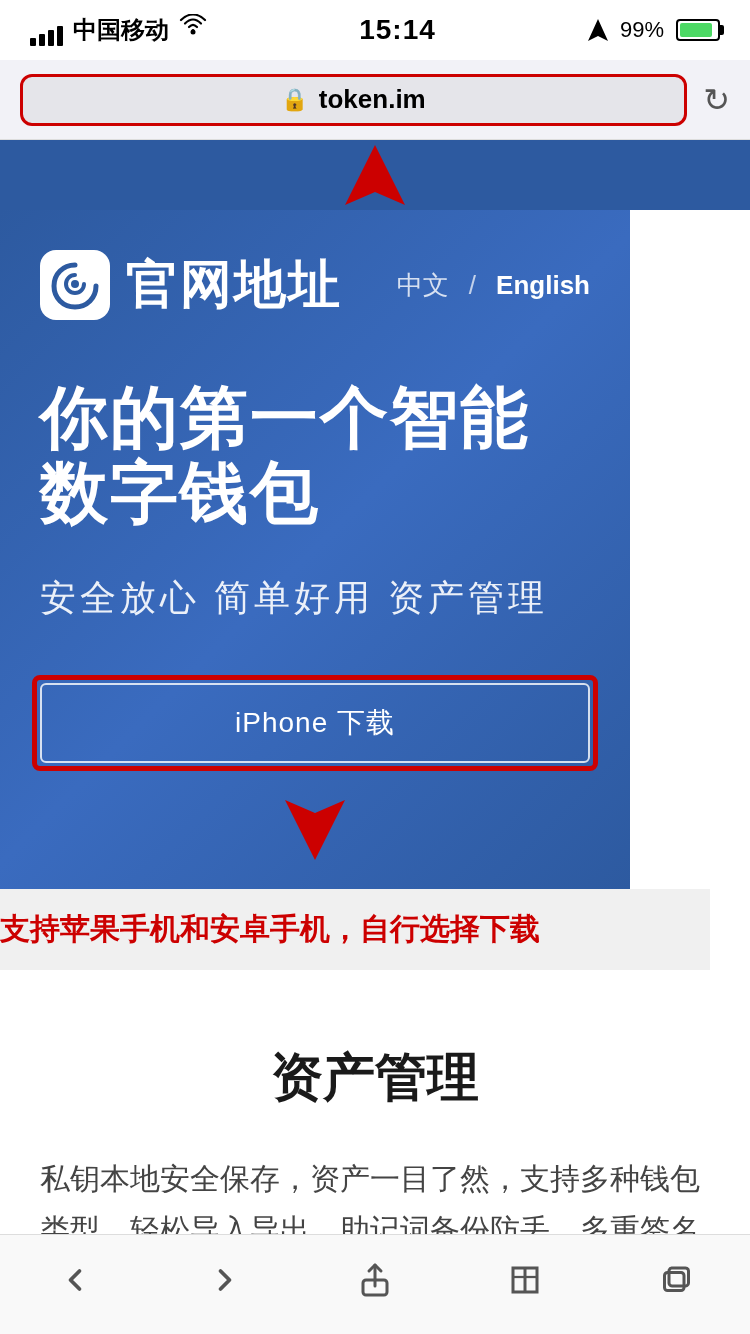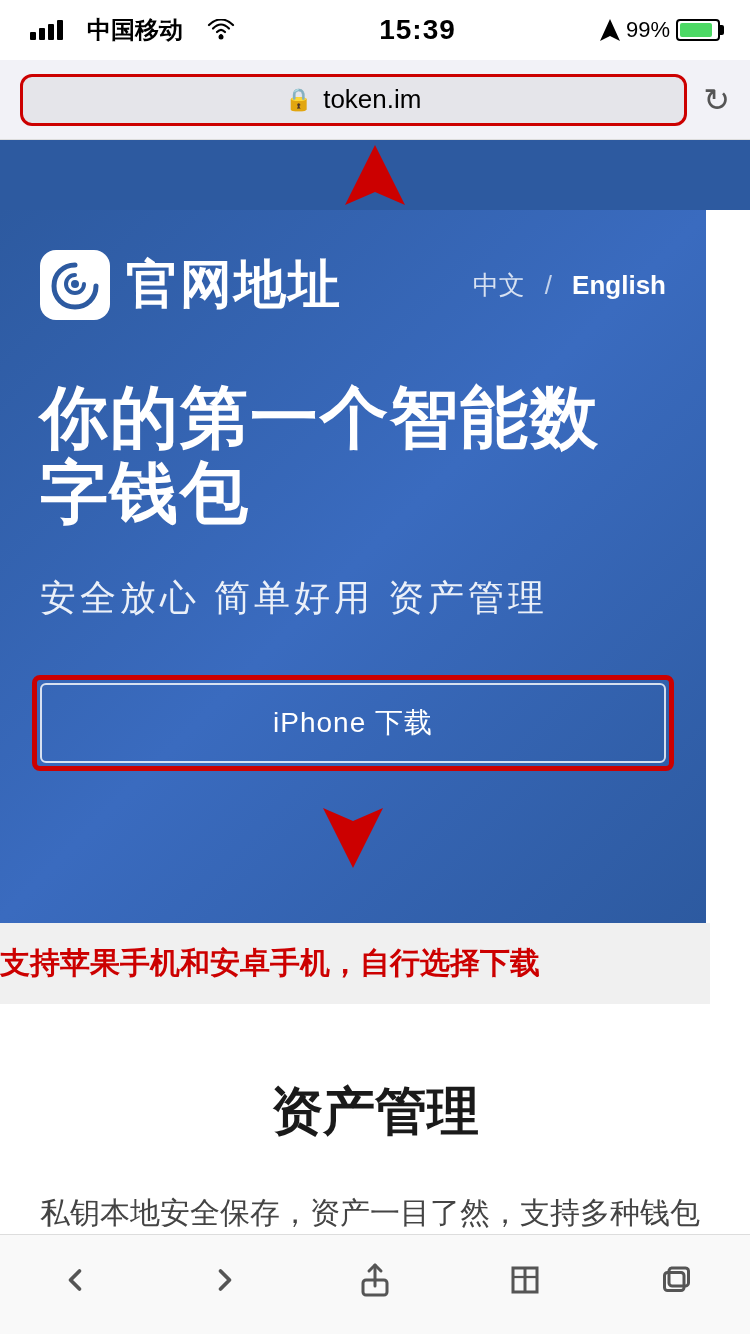--- a/index.html
+++ b/index.html
@@ -17,22 +17,21 @@
       width: 750px;
       height: 60px;
       background: #fff;
       display: flex;
       align-items: center;
       justify-content: space-between;
       padding: 0 30px;
     }
     .status-left {
       display: flex;
-      align-items: center;
-      gap: 24px;
+      gap: 10px;
       font-size: 24px;
       font-weight: 600;
     }
     .signal-bars {
       display: flex;
       align-items: flex-end;
       gap: 3px;
     }
     .signal-bars span {
       background: #000;
@@ -40,21 +39,21 @@
       border-radius: 1px;
     }
     .status-center {
       font-size: 28px;
       font-weight: 600;
       letter-spacing: 1px;
     }
     .status-right {
       display: flex;
       align-items: center;
-      gap: 6px;
+      gap: 12px;
       font-size: 22px;
     }
     .battery-icon {
       width: 44px;
       height: 22px;
       border: 2px solid #000;
       border-radius: 4px;
       position: relative;
       display: flex;
       align-items: center;
@@ -100,34 +99,34 @@
       gap: 10px;
       border: 3px solid #cc0000;
     }
     .lock-icon {
       font-size: 22px;
       color: #555;
     }
     .address-text {
       font-size: 26px;
       color: #000;
-      font-weight: 400;
+      font-weight: 700;
     }
     .reload-btn {
       font-size: 32px;
       color: #555;
       cursor: pointer;
     }
 
     
     .main-hero {
       background: #2d5aa0;
       background: linear-gradient(135deg, #2d5aa0 0%, #3a6bbf 50%, #2d5aa0 100%);
-      width: 706px;
-      padding: 40px 40px 60px 40px;
+      width: 630px;
+      padding: 40px 40px 34px 40px;
       position: relative;
     }
 
     
     .hero-header {
       display: flex;
       align-items: center;
       justify-content: space-between;
       margin-bottom: 60px;
     }
@@ -182,21 +181,21 @@
       font-size: 36px;
       color: rgba(255,255,255,0.9);
       margin-bottom: 60px;
       letter-spacing: 4px;
     }
 
     
     .download-buttons {
       display: flex;
       gap: 16px;
-      margin-bottom: 40px;
+      margin-bottom: 32px;
       position: relative;
     }
     .download-btn {
       flex: 1;
       height: 80px;
       border: 2px solid rgba(255,255,255,0.8);
       background: transparent;
       color: #fff;
       font-size: 28px;
       border-radius: 6px;
@@ -298,21 +297,21 @@
     <span>中国移动</span>
 
     <svg width="28" height="22" viewBox="0 0 28 22" fill="none" xmlns="http://www.w3.org/2000/svg">
       <path d="M14 16.5 C14 16.5 14 16.5 14 16.5" stroke="#000" stroke-width="3" stroke-linecap="round"></path>
       <path d="M10 13 C11.5 11.5 12.7 10.8 14 10.8 C15.3 10.8 16.5 11.5 18 13" stroke="#000" stroke-width="2.2" stroke-linecap="round" fill="none"></path>
       <path d="M6 9.5 C8.5 7 11.1 5.5 14 5.5 C16.9 5.5 19.5 7 22 9.5" stroke="#000" stroke-width="2.2" stroke-linecap="round" fill="none"></path>
       <path d="M2 6 C5.5 2.5 9.5 0.5 14 0.5 C18.5 0.5 22.5 2.5 26 6" stroke="#000" stroke-width="2.2" stroke-linecap="round" fill="none"></path>
       <circle cx="14" cy="18" r="2.5" fill="#000"></circle>
     </svg>
   </div>
-  <div class="status-center">15:39</div>
+  <div class="status-center">15:14</div>
   <div class="status-right">
 
     <svg width="20" height="24" viewBox="0 0 20 24" fill="none">
       <polygon points="10,1 20,23 10,18 0,23" fill="#000"></polygon>
     </svg>
     <span>99%</span>
     <div class="battery-icon">
       <div class="battery-fill"></div>
     </div>
   </div>

